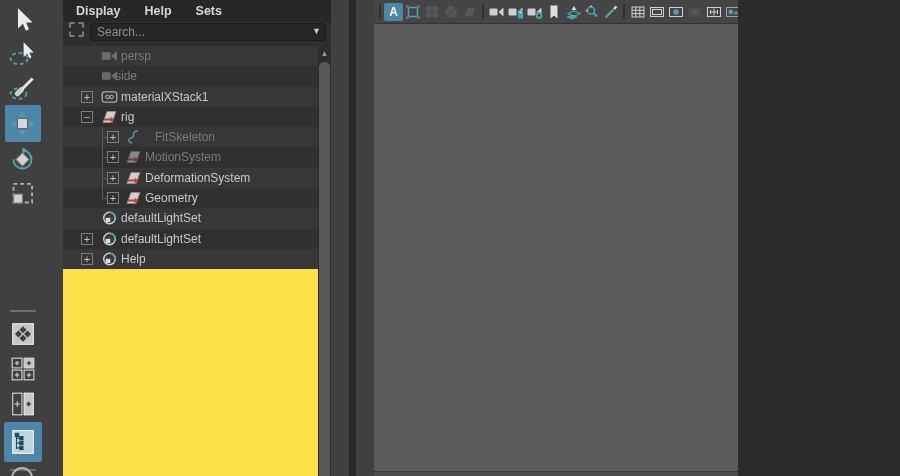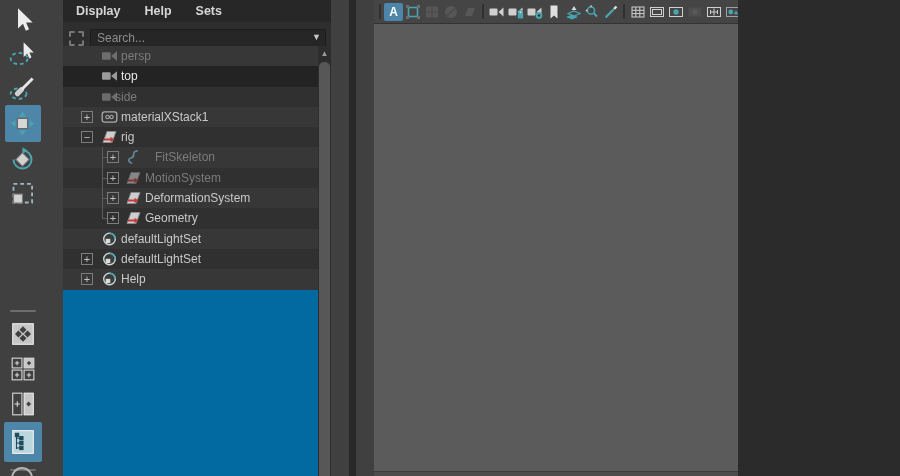--- a/index.html
+++ b/index.html
@@ -15,27 +15,27 @@
   .tb-divider{width:26px;height:2px;background:#6d6d6d;border-radius:1px;margin:5px 0;}
   .layout-btn{width:34px;height:33px;display:flex;align-items:center;justify-content:center;border-radius:2px;margin-bottom:2px;}
   .layout-btn svg{width:26px;height:26px;}
   .layout-btn.active{background:#4e86aa;width:38px;height:40px;}
   .tb-partial-circle{width:22px;height:22px;border:2px solid #b5b5b5;border-radius:50%;position:absolute;bottom:-13px;left:11px;}
 
   
   .outliner{width:268px;height:476px;background:#313131;display:flex;flex-direction:column;flex:0 0 268px;}
   .menubar{height:22px;background:#272727;display:flex;align-items:center;padding-left:13px;gap:24px;}
   .menu-item{font-size:12.5px;font-weight:bold;color:#d6d6d6;}
-  .searchrow{height:24px;background:#2e2e2e;display:flex;align-items:flex-end;padding:0 5px 0 6px;gap:6px;}
+  .searchrow{height:24px;background:#2e2e2e;display:flex;align-items:flex-start;padding:0 5px 0 6px;gap:6px;}
   .filter-icon{width:15px;height:15px;border:2px dashed #787878;border-radius:2px;flex:0 0 15px;}
   .searchwrap{flex:1;position:relative;height:18px;}
   .searchwrap input{width:100%;height:18px;background:#262626;border:1px solid #1c1c1c;border-radius:2px;color:#9a9a9a;font-size:12px;padding:0 18px 0 6px;outline:none;}
   .searchwrap input::placeholder{color:#8d8d8d;}
   .search-caret{position:absolute;right:5px;top:4px;font-size:9px;color:#c9c9c9;line-height:10px;}
-  .treewrap{flex:1;position:relative;background:#0369a1;}
+  .treewrap{flex:1;position:relative;background:#fde047;}
   .tree-rows{position:absolute;left:0;top:0;right:13px;}
   .tree-row{position:relative;height:20.3px;}
   .tree-row.even{background:#373737;}
   .tree-row.odd{background:#303030;}
   .tree-row.selected{background:#232323;}
   .expandbox{position:absolute;top:4px;width:12px;height:12px;border:1px solid #7d7d7d;color:#c2c2c2;font-size:11px;line-height:10px;text-align:center;}
   .node-icon{position:absolute;top:3px;width:17px;height:14px;}
   .node-icon svg{width:17px;height:14px;display:block;}
   .node-label{position:absolute;top:3px;font-size:12px;color:#c9c9c9;white-space:nowrap;}
   .tree-row.dim .node-label{color:#7b7b7b;}
@@ -172,29 +172,20 @@
     <div class="treewrap">
       <div class="tree-rows" id="tree">
           <div class="tree-row even dim">
             <span class="node-icon" style="left: 38px;">
               <svg viewBox="0 0 16 14">
                 <rect x="0.5" y="3.2" width="8.6" height="7.6" rx="1" fill="#9c9c9c"></rect>
                 <path d="M15.5 2.2 L9.6 7 15.5 11.8 Z" fill="#9c9c9c"></path>
               </svg>
             </span>
             <span class="node-label" style="left: 58px;">persp</span>
-          </div>
-          <div class="tree-row odd selected">
-            <span class="node-icon" style="left: 38px;">
-              <svg viewBox="0 0 16 14">
-                <rect x="0.5" y="3.2" width="8.6" height="7.6" rx="1" fill="#9c9c9c"></rect>
-                <path d="M15.5 2.2 L9.6 7 15.5 11.8 Z" fill="#9c9c9c"></path>
-              </svg>
-            </span>
-            <span class="node-label" style="left: 58px;">top</span>
           </div>
           <div class="tree-row odd dim">
             <span class="node-icon" style="left: 38px;">
               <svg viewBox="0 0 16 14">
                 <rect x="0.5" y="3.2" width="8.6" height="7.6" rx="1" fill="#9c9c9c"></rect>
                 <path d="M15.5 2.2 L9.6 7 15.5 11.8 Z" fill="#9c9c9c"></path>
               </svg>
             </span>
             <span class="node-label" style="left: 52px;">side</span>
           </div>

